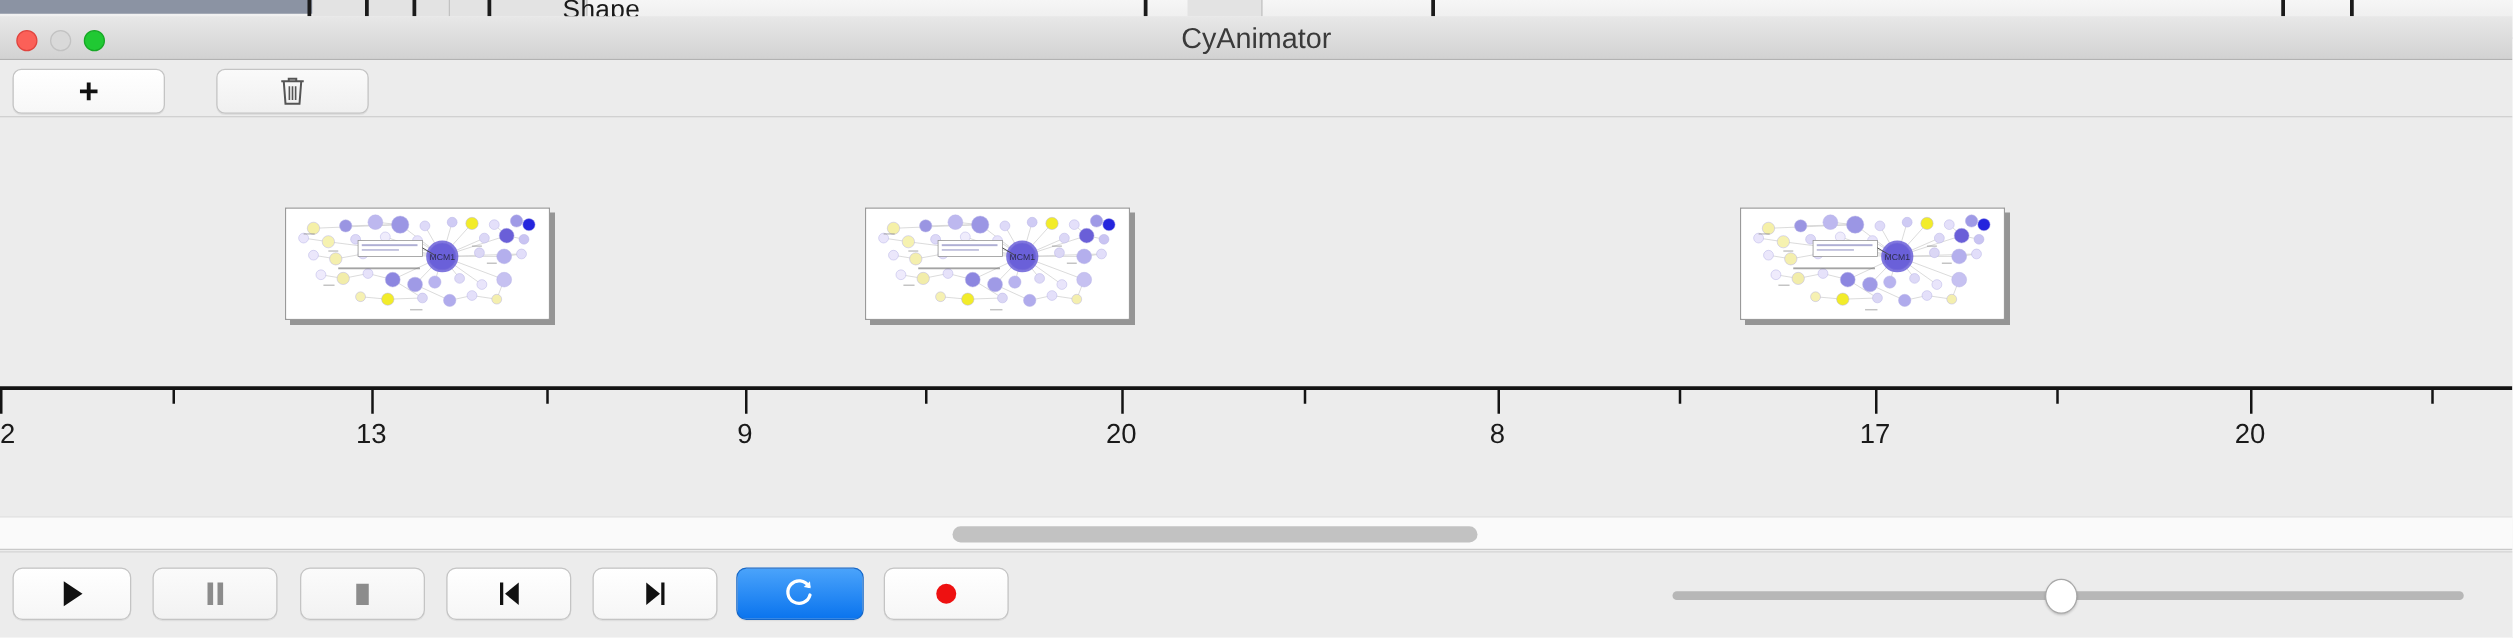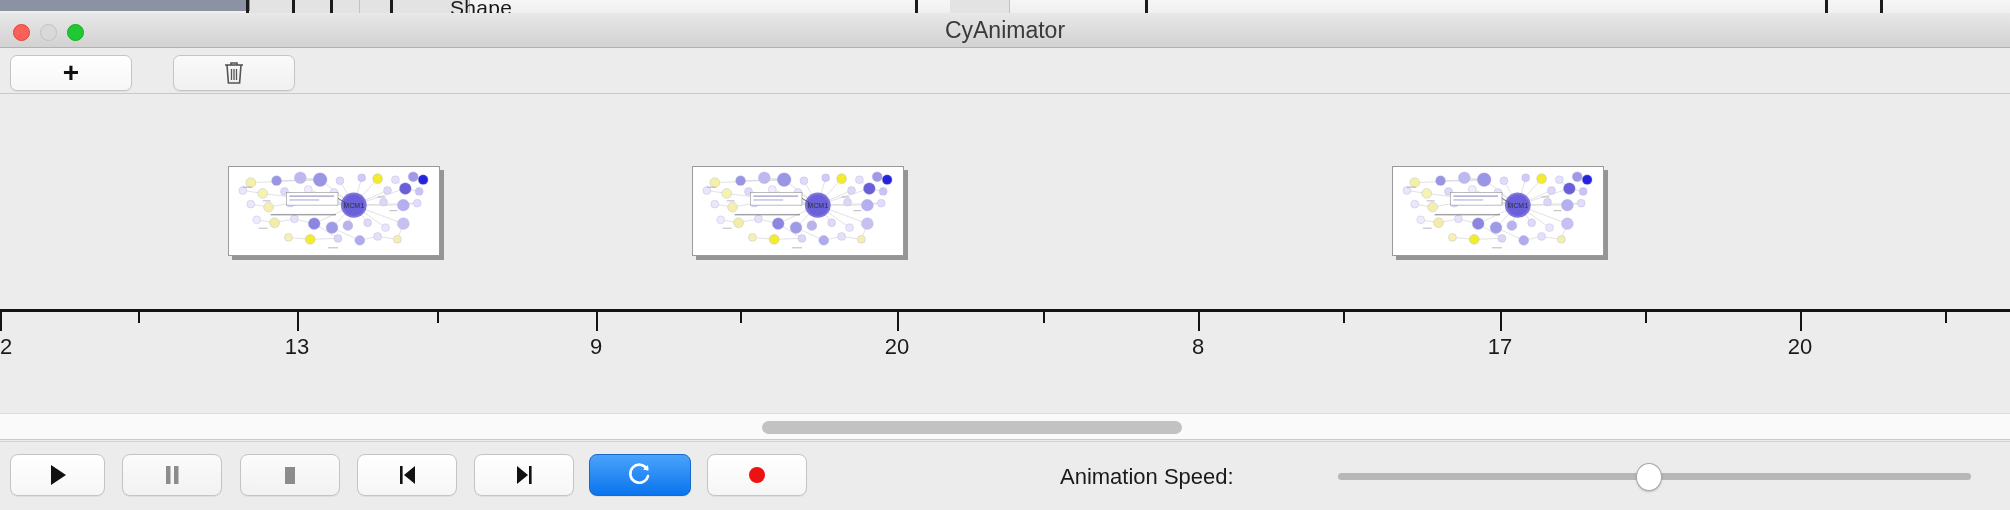--- a/index.html
+++ b/index.html
@@ -601,18 +601,17 @@
             <path d="M19 7 A9 9 0 1 0 20 14" stroke="#ffffff" stroke-width="2.6" fill="none" stroke-linecap="round"></path>
             <path d="M20 3 L20.5 8.5 L15 7.5 Z" fill="#ffffff"></path>
           </svg>
         </div>
         <div class="pbtn" style="left: 707px; width: 100px;">
           <svg width="22" height="24" viewBox="0 0 22 24">
             <circle cx="11" cy="12" r="8" fill="#ee1111"></circle>
           </svg>
         </div>
       </div>
-    <div class="speed-label">Animation Speed:</div>
     <div class="slider-track" id="speed-track" style="left: 1338px; width: 633px;"></div>
     <div class="slider-thumb" id="speed-thumb" style="left: 1636px;"></div>
   </div>
 
 </div>
 
 </body></html>

